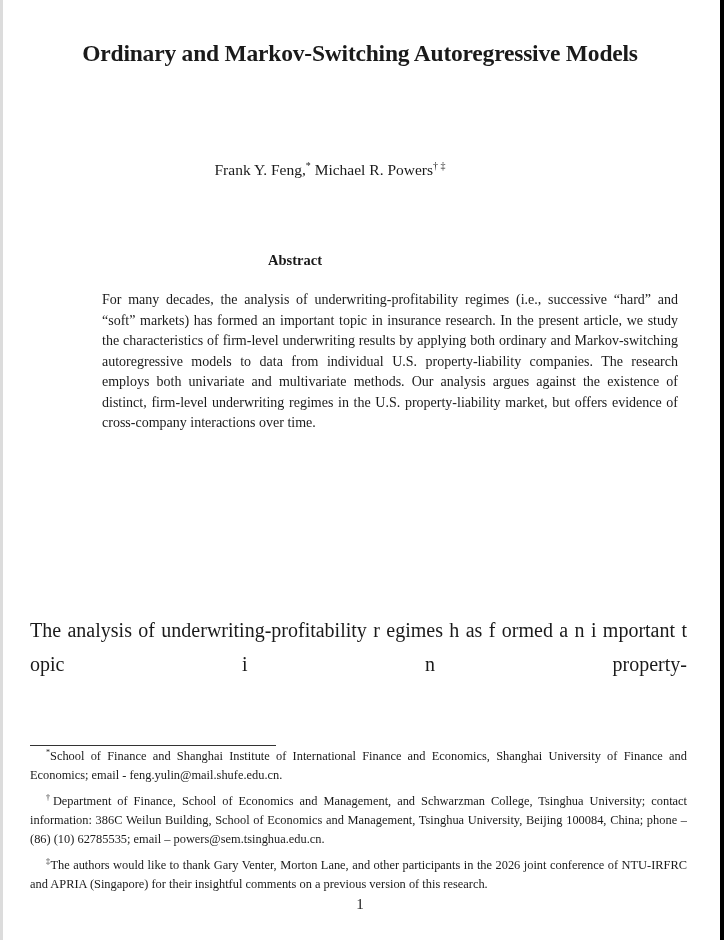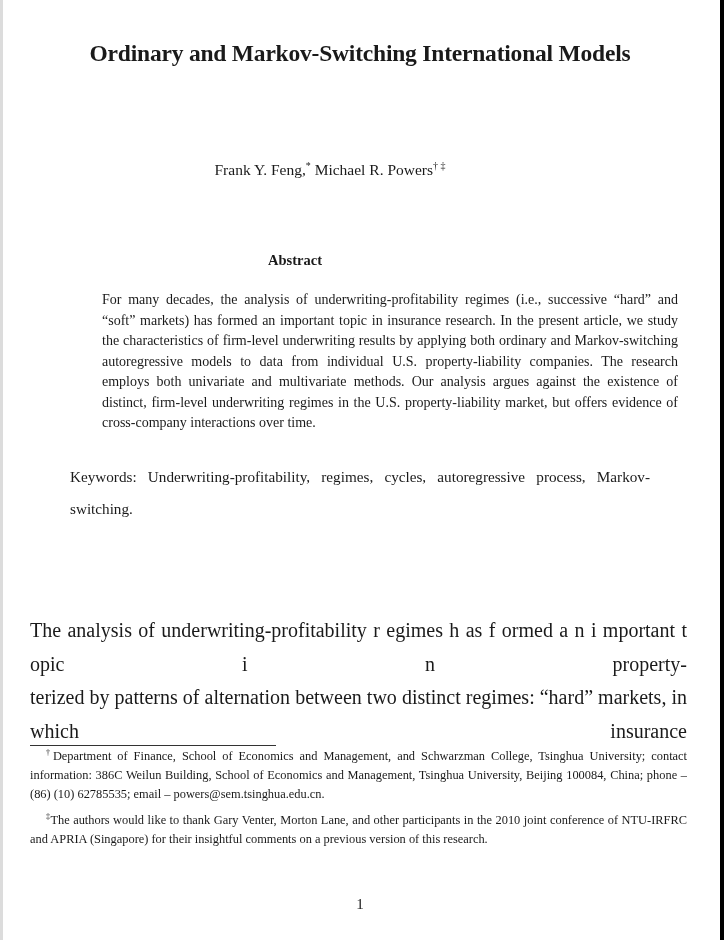--- a/index.html
+++ b/index.html
@@ -53,39 +53,38 @@
   .indent { text-indent: 16px; }
   .page-number { position: absolute; top: 896px; left: 0; width: 720px; text-align: center; font-size: 15px; }
 </style>
 </head>
 <body>
 
 <div class="left-edge"></div>
 <div class="right-edge"></div>
 
 <div class="page">
-  <div class="title t1">Ordinary and Markov-Switching International Models</div>
+  <div class="title t1">Ordinary and Markov-Switching Autoregressive Models</div>
 
   <div class="authors">
     <span>Frank Y. Feng,</span><sup>*</sup>
     <span>Michael R. Powers</span><sup>† ‡</sup>
   </div>
 
   <div class="abstract-title">Abstract</div>
   <div class="abstract">
     <p>For many decades, the analysis of underwriting-profitability regimes (i.e., successive “hard” and “soft” markets) has formed an important topic in insurance research.  In the present article, we study the characteristics of firm-level underwriting results by applying both ordinary and Markov-switching autoregressive models to data from in­dividual U.S. property-liability companies. The research employs both univariate and multivariate methods. Our analysis argues against the existence of distinct, firm-level underwriting regimes in the U.S. property-liability market, but offers evidence of cross-company interactions over time.</p>
   </div>
-  <div class="keywords">Keywords: Underwriting-profitability, regimes, cycles, autoregressive process, Markov-switching.</div>
 
 
   <div class="body">
     <div>The analysis of underwriting-profitability r egimes h as f ormed a n i mportant t opic i n property-</div>
-    <div>terized by patterns of alternation between two distinct regimes: “hard” markets, in which insurance</div>
   </div>
 
   <div class="fn-rule"></div>
   <div class="footnotes">
+    <p class="indent"><sup>*</sup><span>School of Finance and Shanghai Institute of International Finance and Economics, Shanghai University of Finance and Economics; email - feng.yulin@mail.shufe.edu.cn.</span></p>
     <p class="indent"><sup>†</sup><span>Department of Finance, School of Economics and Management, and Schwarzman College, Tsinghua University; contact information:  386C Weilun Building, School of Economics and Management, Tsinghua University, Beijing 100084, China; phone – (86) (10) 62785535; email – powers@sem.tsinghua.edu.cn.</span></p>
-    <p class="indent"><sup>‡</sup><span>The authors would like to thank Gary Venter, Morton Lane, and other participants in the 2010 joint conference of NTU-IRFRC and APRIA (Singapore) for their insightful comments on a previous version of this research.</span></p>
+    <p class="indent"><sup>‡</sup><span>The authors would like to thank Gary Venter, Morton Lane, and other participants in the 2026 joint conference of NTU-IRFRC and APRIA (Singapore) for their insightful comments on a previous version of this research.</span></p>
   </div>
 
   <div class="page-number">1</div>
 </div>
 
 </body></html>

